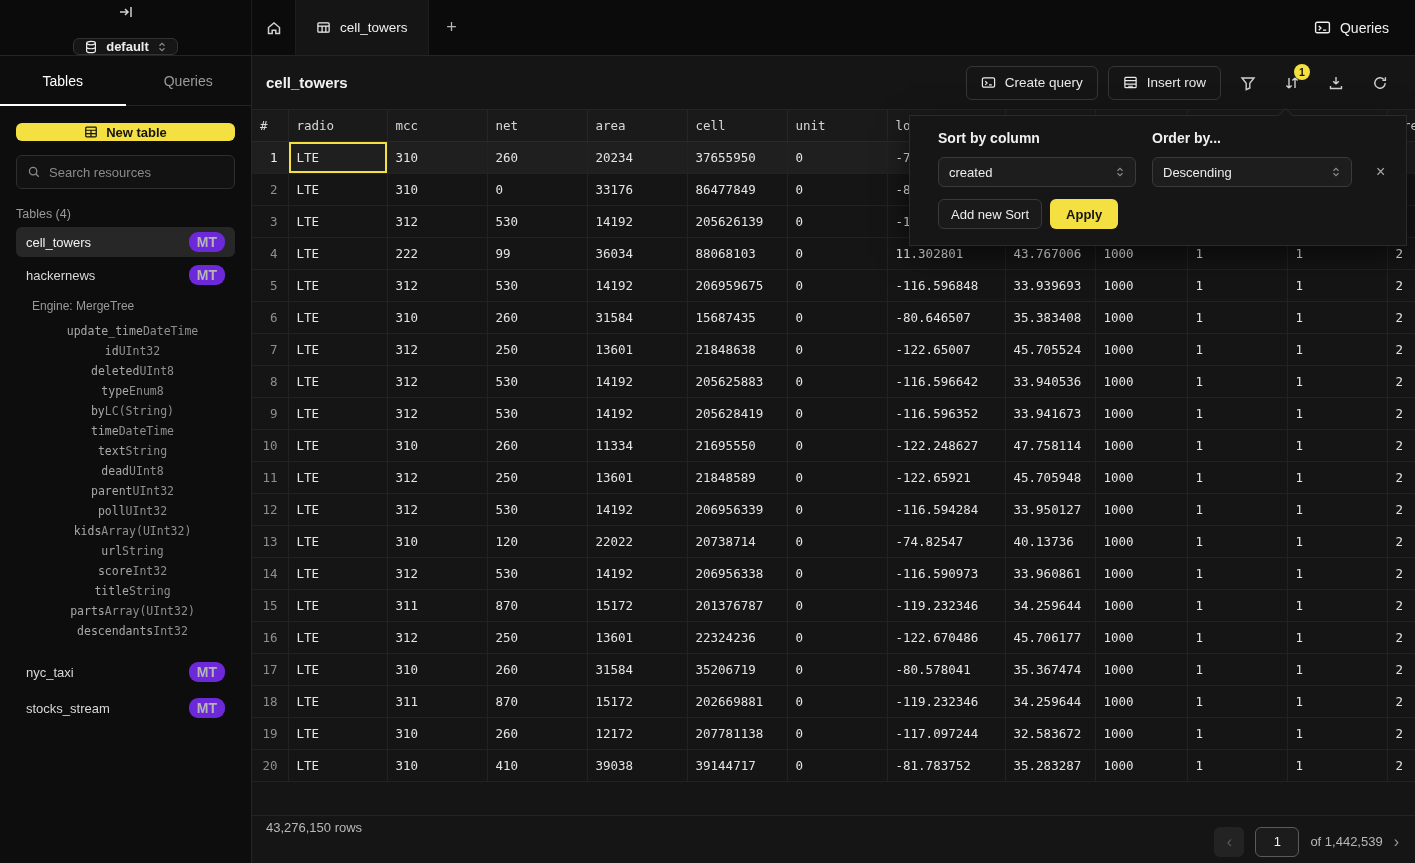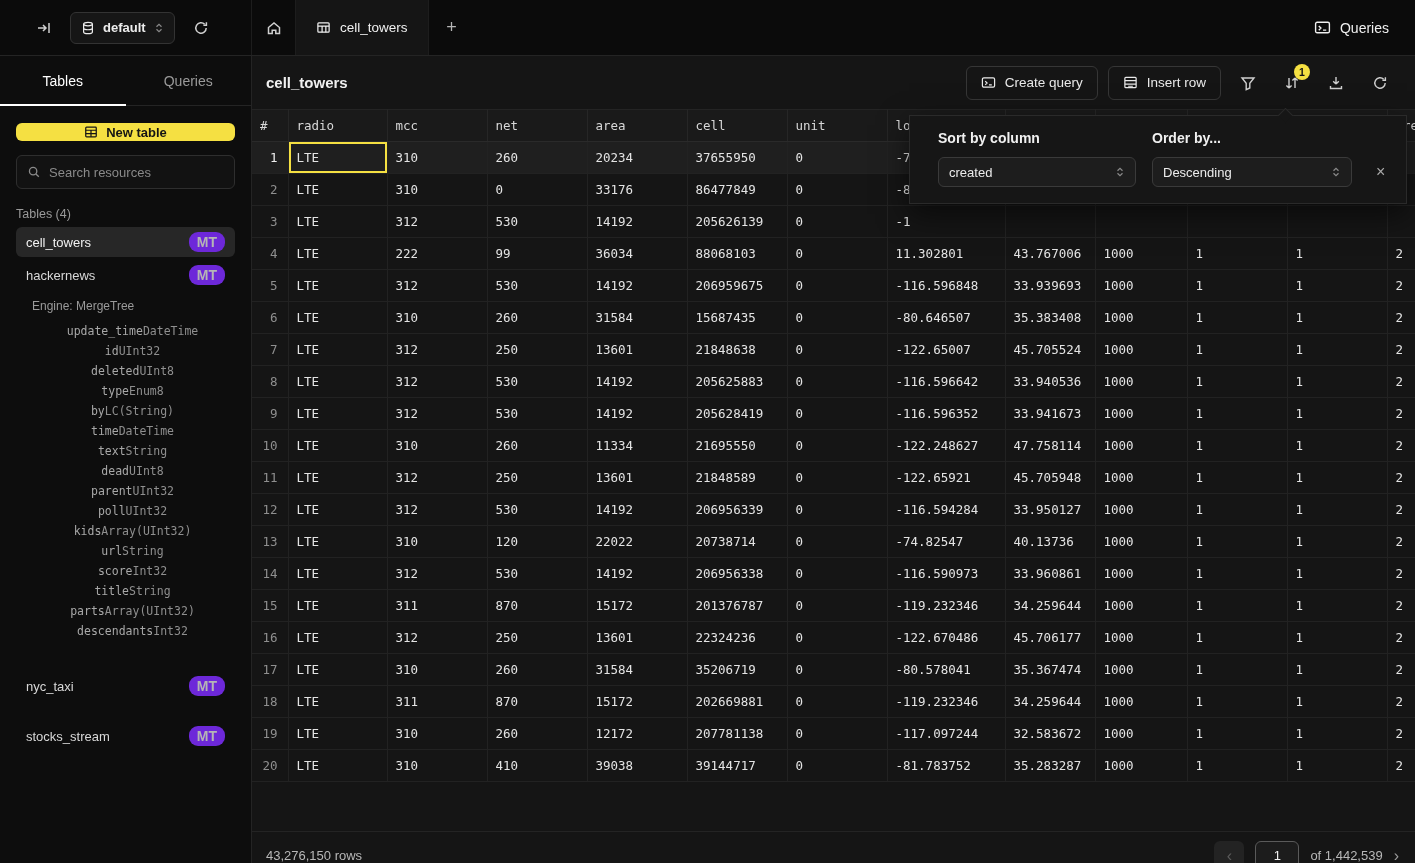--- a/index.html
+++ b/index.html
@@ -2,21 +2,21 @@
 <html><head>
 <meta charset="utf-8">
 <style>
   * { box-sizing: border-box; margin: 0; padding: 0; }
   html,body { background:#000; }
   body { font-family:"Liberation Sans", sans-serif; }
   .app { width:1415px; height:863px; background:#151515; display:flex; flex-direction:column; overflow:hidden; position:relative; }
 
   
   .topbar { height:56px; background:#0b0b0b; border-bottom:1px solid #242424; display:flex; align-items:stretch; flex:0 0 auto; }
-  .topbar-left { width:252px; display:flex; align-items:center; gap:14px; padding:0 32px; border-right:1px solid #1d1d1d; }
+  .topbar-left { width:252px; display:flex; align-items:center; gap:14px; padding:0 16px; border-right:1px solid #1d1d1d;flex-direction:column; }
   .icon-btn { background:none; border:none; color:#cfcfcf; display:flex; align-items:center; justify-content:center; cursor:pointer; padding:4px; }
   .db-select { display:flex; align-items:center; gap:8px; height:32px; padding:0 10px; background:#161616; border:1px solid #333; border-radius:6px; color:#ededed; font-size:13px; font-weight:600; cursor:pointer; }
   .db-select .chev { color:#8a8a8a; }
   .tab-home { width:44px; display:flex; align-items:center; justify-content:center; color:#d0d0d0; border-right:1px solid #1d1d1d; cursor:pointer; background:none; border-top:none; border-bottom:none; border-left:none; }
   .tab-active { display:flex; align-items:center; gap:9px; padding:0 20px; background:#151515; color:#f0f0f0; font-size:13.5px; border-right:1px solid #1d1d1d; cursor:pointer; }
   .tab-add { width:46px; display:flex; align-items:center; justify-content:center; color:#b5b5b5; font-size:18px; cursor:pointer; background:none; border:none; }
   .topbar-right { margin-left:auto; display:flex; align-items:center; padding-right:26px; }
   .queries-btn { display:flex; align-items:center; gap:9px; color:#f0f0f0; font-size:14px; background:none; border:none; cursor:pointer; }
 
   
@@ -35,21 +35,21 @@
   .side-section-label { margin:18px 16px 6px 16px; color:#9a9a9a; font-size:12.5px; }
   .table-list { padding:0 16px 16px 16px; overflow:hidden; }
   .table-item { height:30px; margin-bottom:3px; display:flex; align-items:center; justify-content:space-between; padding:0 10px; border-radius:6px; color:#d8d8d8; font-size:13px; cursor:pointer; }
   .table-item.selected { background:#272727; color:#f2f2f2; }
   .mt-badge { background:#6d28d9; color:#b5b5b5; font-size:14px; font-weight:600; padding:2px 8px; border-radius:9px; }
   .hn-details { padding:6px 2px 10px 16px; }
   .engine-line { color:#9a9a9a; font-size:12px; margin-bottom:8px; }
   .col-row { height:20px; display:flex; align-items:center; justify-content:center; font-family:"DejaVu Sans Mono", monospace; font-size:11.5px; }
   .col-name { color:#a8a8a8; }
   .col-type { color:#8f8f8f; }
-  .table-item.spaced { margin-top:20px; }
+  .table-item.spaced { margin-top:6px; }
 
   
   .main { flex:1; display:flex; flex-direction:column; min-width:0; position:relative; background:#151515; }
   .main-header { height:53px; flex:0 0 auto; display:flex; align-items:center; padding:0 18px 0 14px; }
   .main-title { font-size:15px; font-weight:600; color:#f0f0f0; }
   .toolbar { margin-left:auto; display:flex; align-items:center; gap:10px; }
   .tb-btn { height:34px; display:flex; align-items:center; gap:9px; padding:0 14px; background:transparent; border:1px solid #363636; border-radius:6px; color:#eaeaea; font-size:13.5px; cursor:pointer; }
   .tb-icon { position:relative; width:34px; height:34px; display:flex; align-items:center; justify-content:center; background:none; border:none; color:#cfcfcf; cursor:pointer; }
   .sort-badge { position:absolute; top:-2px; right:-1px; width:16px; height:16px; border-radius:50%; background:var(--accent); color:#141414; font-size:10.5px; font-weight:700; display:flex; align-items:center; justify-content:center; }
 
@@ -57,21 +57,21 @@
   .table-wrap { flex:1; min-height:0; overflow:hidden; }
   table.grid { border-collapse:collapse; table-layout:fixed; width:1315px; font-family:"DejaVu Sans Mono", monospace; font-size:12.5px; }
   table.grid th { height:32px; background:#1a1a1a; color:#d8d8d8; font-weight:400; text-align:left; padding:0 8px; border-right:1px solid #262626; border-bottom:1px solid #2a2a2a; border-top:1px solid #242424; white-space:nowrap; overflow:hidden; }
   table.grid td { height:32px; color:#e4e4e4; padding:0 8px; border-right:1px solid #222222; border-bottom:1px solid #222222; white-space:nowrap; overflow:hidden; }
   table.grid td.rownum { color:#8f8f8f; text-align:right; padding-right:10px; }
   table.grid tr.selected td { background:#1f1f1f; }
   table.grid tr.selected td.rownum { color:#f0f0f0; }
   table.grid td.focused { box-shadow: inset 0 0 0 2px var(--accent); }
 
   
-  .footer { height:32px; flex:0 0 auto; border-top:1px solid #242424; display:flex; align-items:center; padding:16px 16px 0 14px; background:#151515; }
+  .footer { height:48px; flex:0 0 auto; border-top:1px solid #242424; display:flex; padding:4px 16px 0 14px; background:#151515; }
   .rows-label { color:#b8b8b8; font-size:13px; }
   .pager { margin-left:auto; display:flex; align-items:center; gap:11px; }
   .pager-prev { width:30px; height:30px; background:#232323; border:none; border-radius:6px; color:#5c5c5c; font-size:16px; display:flex; align-items:center; justify-content:center; cursor:default; }
   .page-input { width:44px; height:30px; background:#1c1c1c; border:1px solid #5a5a5a; border-radius:6px; color:#f0f0f0; font-size:13px; text-align:center; outline:none; }
   .page-total { color:#b8b8b8; font-size:13px; }
   .pager-next { background:none; border:none; color:#9a9a9a; font-size:16px; cursor:pointer; }
 
   
   .sort-popup { position:absolute; top:59px; right:8px; width:498px; background:#161616; border:1px solid #2a2a2a; box-shadow:0 10px 28px rgba(0,0,0,.55); z-index:20; padding:14px 16px 16px 28px; }
   .sort-caret { position:absolute; top:-6px; right:115px; width:11px; height:11px; background:#161616; border-left:1px solid #2a2a2a; border-top:1px solid #2a2a2a; transform:rotate(45deg); }
@@ -709,17 +709,21 @@
             <span style="color:#8a8a8a">
               <svg width="10" height="12" viewBox="0 0 12 12" fill="none" stroke="currentColor" stroke-width="1.4">
                   <path d="M3 4.5L6 1.5l3 3M3 7.5l3 3 3-3"></path>
                 </svg>
             </span>
           </div>
           <button class="sp-close">
             <span>×</span>
           </button>
         </div>
+        <div class="sp-buttons">
+          <button class="sp-add">Add new Sort</button>
+          <button class="sp-apply">Apply</button>
+        </div>
       </div>
 
     </div>
   </div>
 </div>
 
 </body></html>

